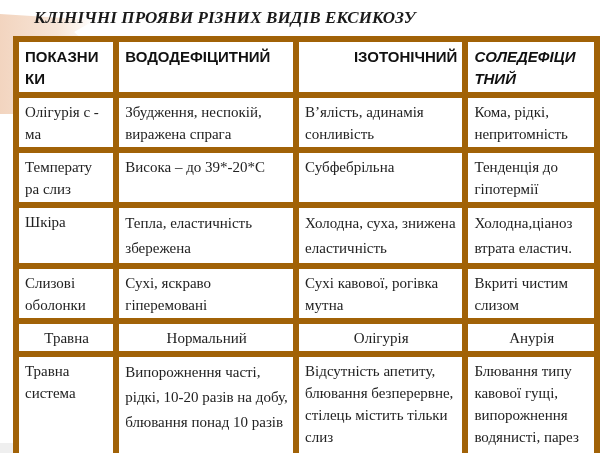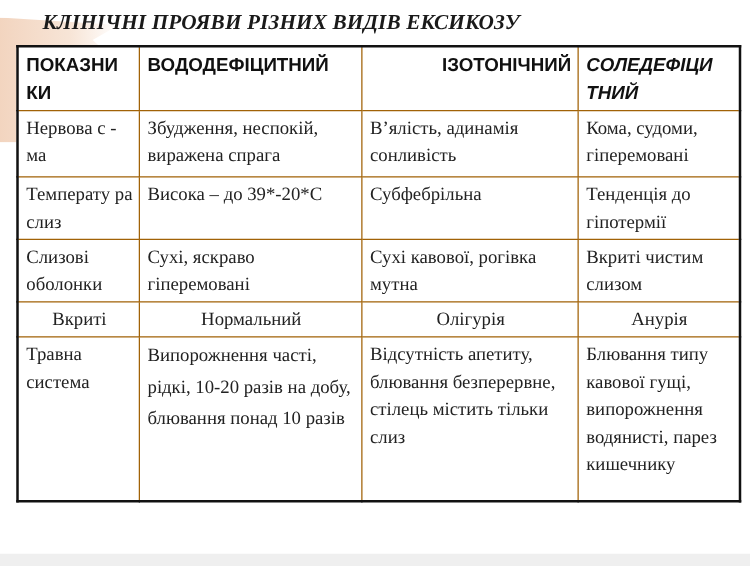--- a/index.html
+++ b/index.html
@@ -21,21 +21,21 @@
     font-family:"Liberation Serif", serif; font-weight:bold; font-style:italic;
     font-size:17px; color:#1a1a1a; letter-spacing:0.1px;
   }
   table {
     position:absolute; left:13px; top:36px;
     border-collapse:collapse;
     border:2px solid #111;
     background:#fff;
   }
   td, th {
-    border:1px solid #a16207;
+    border:6px solid #a16207;
     vertical-align:top;
     padding:3px 5px 2px 6px;
     font-size:15px; line-height:22px; color:#222;
     text-align:left;
   }
   th {
     font-family:"Liberation Sans", sans-serif; font-weight:bold;
     font-size:15px; line-height:22px; color:#111;
     padding-top:4px;
   }
@@ -64,39 +64,45 @@
 
 <table>
   <tbody>
       <tr class="h">
     <th class="c1">ПОКАЗНИ КИ</th>
     <th class="c2">ВОДОДЕФІЦИТНИЙ</th>
     <th class="c3 center">ІЗОТОНІЧНИЙ</th>
     <th class="c4">СОЛЕДЕФІЦИ ТНИЙ</th>
   </tr>
   <tr class="r1">
-    <td>Нервова с - ма</td>
+    <td>Олігурія с - ма</td>
     <td>Збудження, неспокій, виражена спрага</td>
     <td>В’ялість, адинамія сонливість</td>
-    <td>Кома, судоми, гіперемовані</td>
+    <td>Кома, рідкі, непритомність</td>
   </tr>
   <tr class="r2">
     <td>Температу ра слиз</td>
     <td>Висока – до 39*-20*С</td>
     <td>Субфебрільна</td>
     <td>Тенденція до гіпотермії</td>
+  </tr>
+  <tr class="r3">
+    <td>Шкіра</td>
+    <td class="lh26">Тепла, еластичність збережена</td>
+    <td class="lh26">Холодна, суха, знижена еластичність</td>
+    <td class="lh26">Холодна,ціаноз втрата еластич.</td>
   </tr>
   <tr class="r4">
     <td>Слизові оболонки</td>
     <td>Сухі, яскраво гіперемовані</td>
     <td>Сухі кавової, рогівка мутна</td>
     <td>Вкриті чистим слизом</td>
   </tr>
   <tr class="r5">
-    <td class="center">Вкриті</td>
+    <td class="center">Травна</td>
     <td class="center">Нормальний</td>
     <td class="center">Олігурія</td>
     <td class="center">Анурія</td>
   </tr>
   <tr class="r6">
     <td>Травна система</td>
     <td class="lh26">Випорожнення часті, рідкі, 10-20 разів на добу, блювання понад 10 разів</td>
     <td>Відсутність апетиту, блювання безперервне, стілець містить тільки слиз</td>
     <td>Блювання типу кавової гущі, випорожнення водянисті, парез кишечнику</td>
   </tr>

